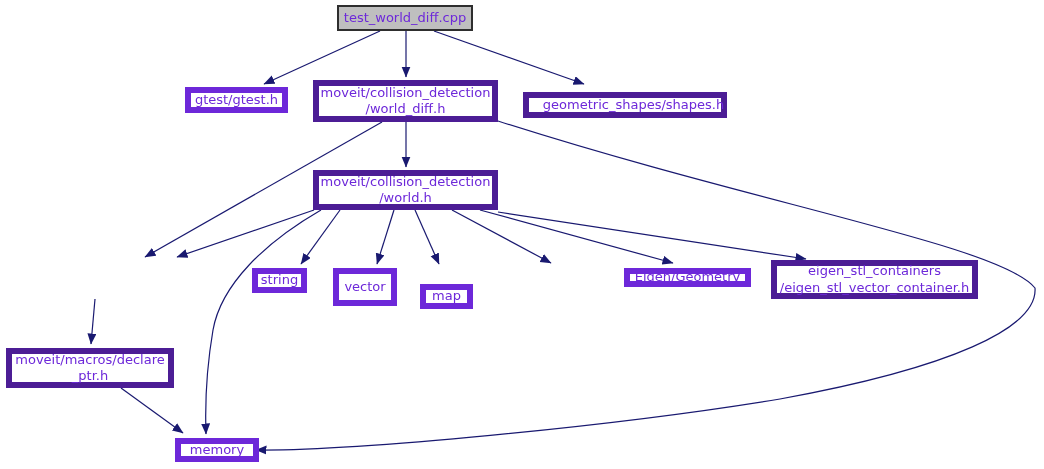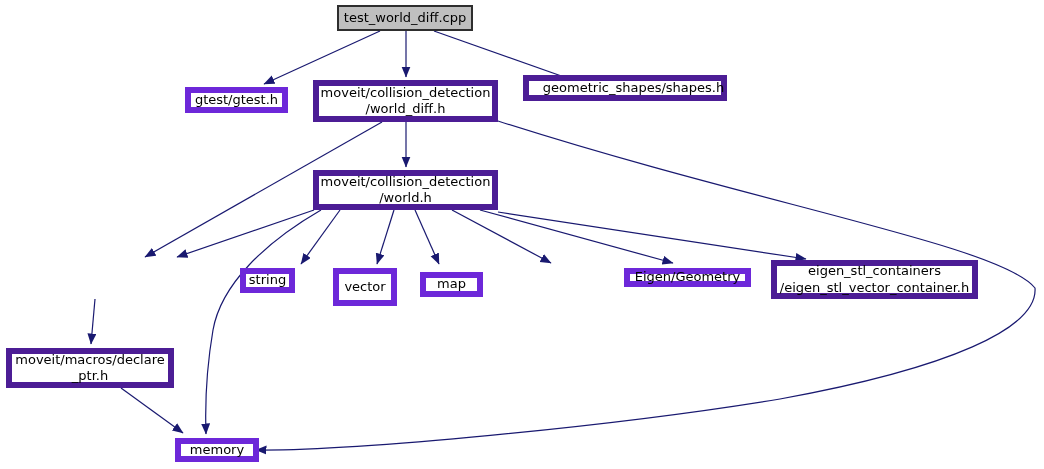--- a/index.html
+++ b/index.html
@@ -10,21 +10,21 @@
     font-family:"DejaVu Sans","Liberation Sans",sans-serif;
     overflow:hidden;
   }
   .edges{position:absolute;left:0;top:0;width:1044px;height:469px;}
   .node{
     position:absolute;
     box-sizing:border-box;
     display:flex;align-items:center;justify-content:center;
     text-align:center;
     font-size:13px;line-height:1.25;
-    color:#000000;background:#ffffff;
+    color:#6d28d9;background:#ffffff;
     white-space:pre-line;
   }
   .node.internal{border:6px solid #4c1d95;}
   .node.external{border:6px solid #6d28d9;justify-content:center;}
   .node.root{border:2px solid #2e2e2e;background:#bfbfbf;}
 </style>
 </head>
 <body>
 
 <div class="canvas">
@@ -61,39 +61,39 @@
 
   <div class="node external" style="left:185px;top:87px;width:103px;height:26px;">
     <span>gtest/gtest.h</span>
   </div>
 
   <div class="node internal" style="left:313px;top:80px;width:185px;height:42px;">
     <span>moveit/collision_detection
 /world_diff.h</span>
   </div>
 
-  <div class="node internal" style="left:523px;top:75px;width:204px;height:26px;padding-left:17px;">
+  <div class="node internal" style="left:523px;top:92px;width:204px;height:26px;padding-left:17px;">
     <span>geometric_shapes/shapes.h</span>
   </div>
 
   <div class="node internal" style="left:313px;top:170px;width:185px;height:40px;">
     <span>moveit/collision_detection
 /world.h</span>
   </div>
 
 
-  <div class="node external" style="left:240px;top:268px;width:55px;height:25px;">
+  <div class="node external" style="left:252px;top:268px;width:55px;height:25px;">
     <span>string</span>
   </div>
 
   <div class="node external" style="left:333px;top:268px;width:64px;height:38px;">
     <span>vector</span>
   </div>
 
-  <div class="node external" style="left:420px;top:272px;width:63px;height:25px;">
+  <div class="node external" style="left:420px;top:284px;width:53px;height:25px;">
     <span>map</span>
   </div>
 
 
   <div class="node external" style="left:624px;top:268px;width:127px;height:19px;">
     <span>Eigen/Geometry</span>
   </div>
 
   <div class="node internal" style="left:771px;top:260px;width:207px;height:39px;">
     <span>eigen_stl_containers

